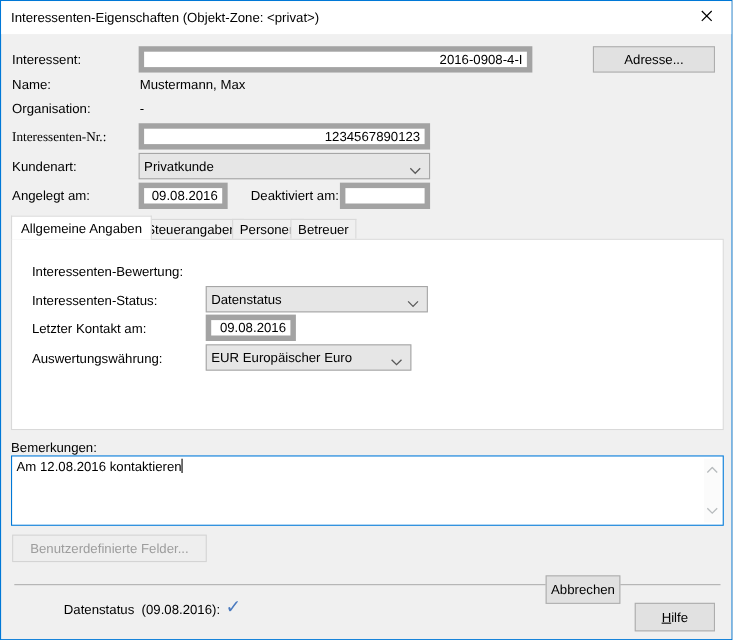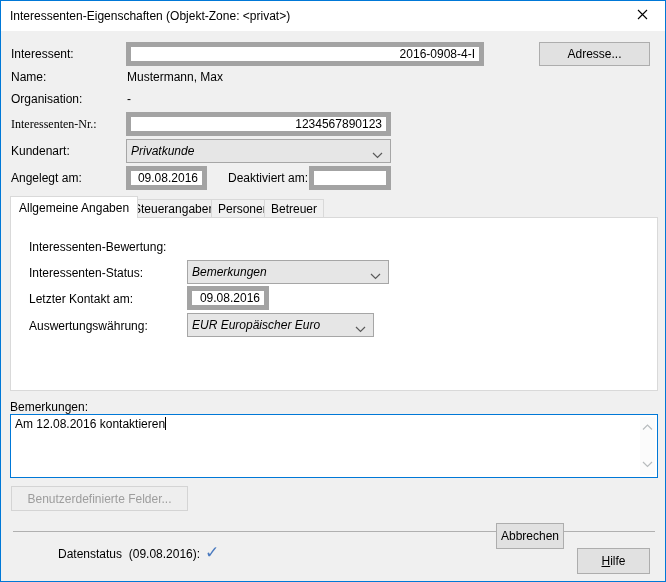--- a/index.html
+++ b/index.html
@@ -31,21 +31,21 @@
   }
   .btn{
     position:absolute;background:#e1e1e1;border:1px solid #adadad;
     font-family:"Liberation Sans","DejaVu Sans",sans-serif;font-size:12px;color:#000;
     display:flex;align-items:center;justify-content:center;cursor:default;
   }
   .btn.default{border:2px solid #0078d7;margin-top:36px;}
   .btn.disabled{background:#eeeeee;border:1px solid #d4d4d4;color:#9d9d9d;}
   .combo{
     position:absolute;background:#e6e6e6;border:1px solid #a6a6a6;
-    display:flex;align-items:center;padding:0 4px;color:#000;font-style:italic;
+    display:flex;align-items:center;padding:0 4px;color:#000;
   }
   .combo .combo-arrow{position:absolute;right:7px;top:8px;}
   .tabstrip{position:absolute;left:9px;top:195px;right:9px;height:22px;}
   .tab{
     position:absolute;top:3px;height:19px;
     background:#f0f0f0;border:1px solid #d9d9d9;border-bottom:none;
     display:flex;align-items:center;justify-content:center;
     padding:0 6px;white-space:nowrap;
   }
   .tab.active{
@@ -132,21 +132,21 @@
         <span>Betreuer</span>
       </div>
   </div>
 
   <div class="tabpanel"></div>
 
   <div class="lbl" style="left:28px;top:239px;z-index:4;">Interessenten-Bewertung:</div>
 
   <div class="lbl" style="left:28px;top:265px;z-index:4;">Interessenten-Status:</div>
   <div class="combo" style="left:186px;top:259px;width:202px;height:24px;z-index:4;">
-    <span>Bemerkungen</span>
+    <span>Datenstatus</span>
     <span class="combo-arrow">
       <svg width="11" height="7" viewBox="0 0 11 7">
           <polyline points="1,1 5.5,5.5 10,1" fill="none" stroke="#5a5a5a" stroke-width="1.2"></polyline>
         </svg>
     </span>
   </div>
 
   <div class="lbl" style="left:28px;top:291px;z-index:4;">Letzter Kontakt am:</div>
   <input class="txt" style="left: 186px; top: 285px; width: 82px; height: 24px; z-index: 4;" value="09.08.2016">
 

